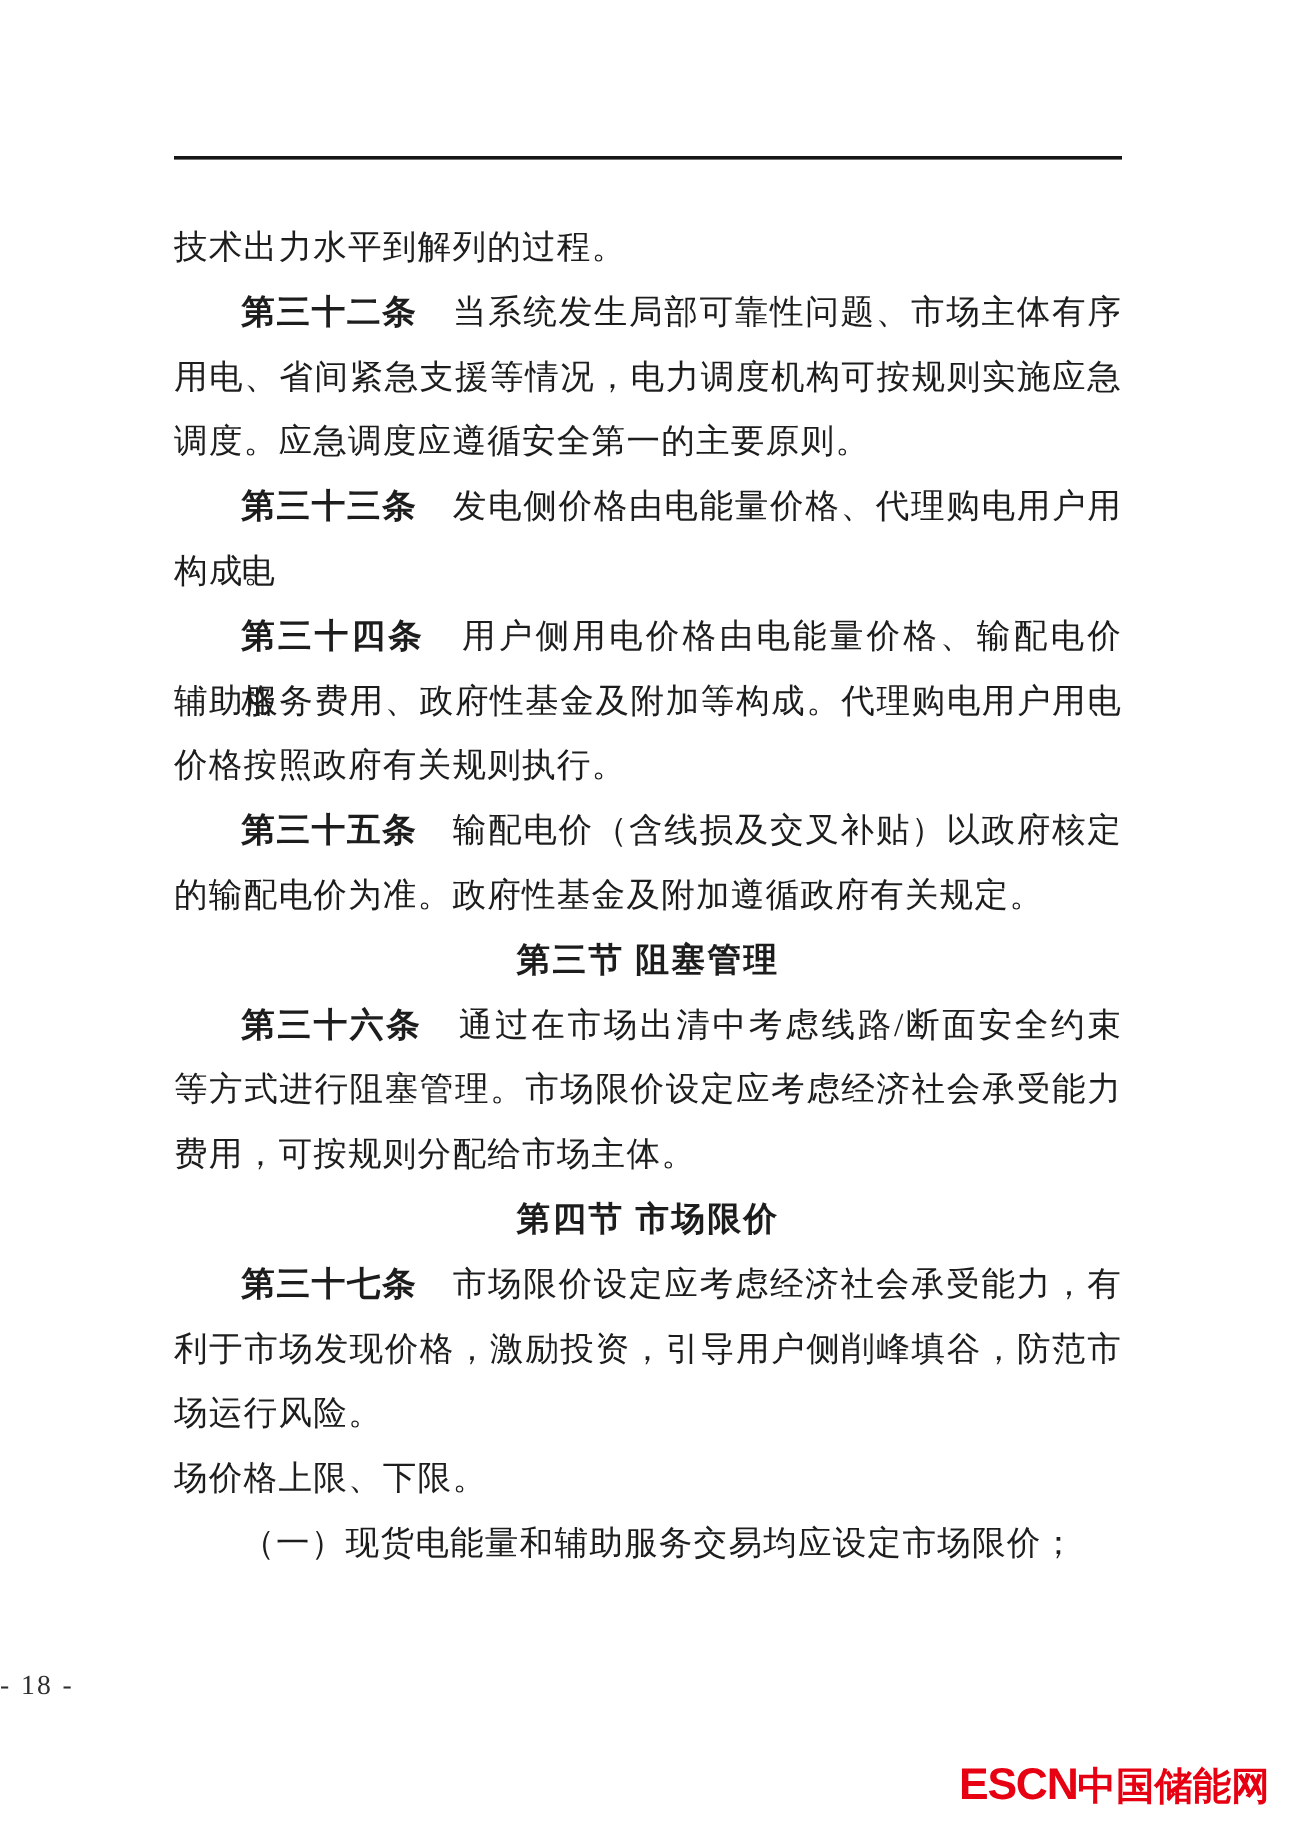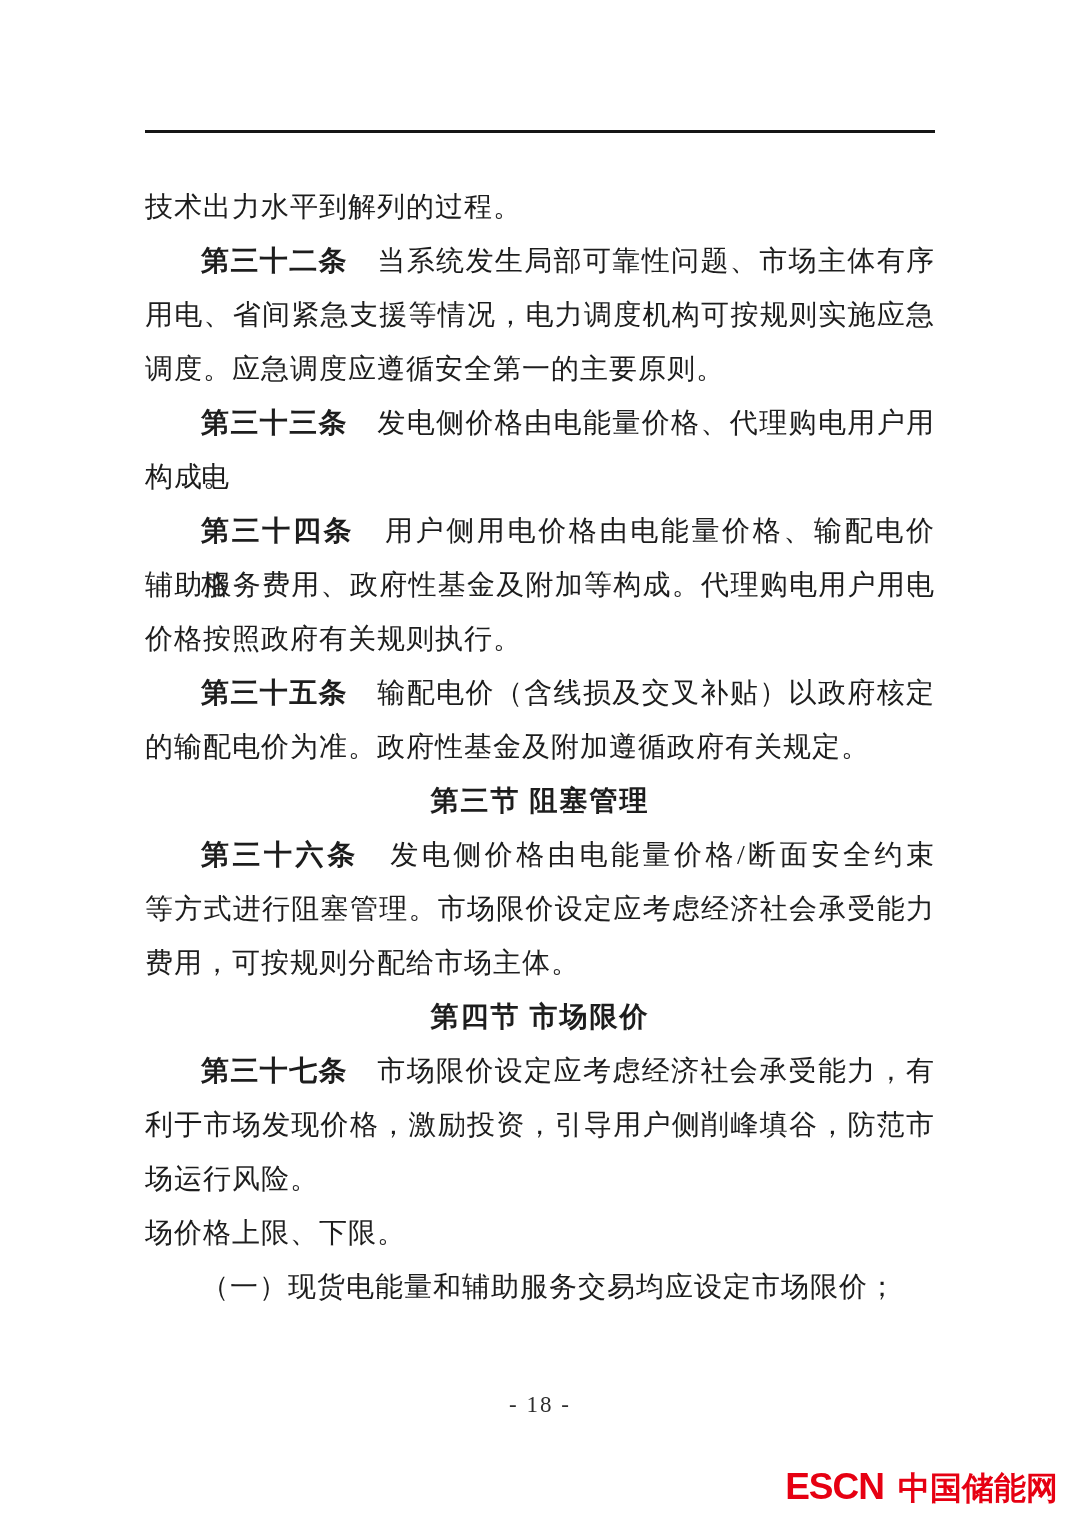--- a/index.html
+++ b/index.html
@@ -51,33 +51,33 @@
     letter-spacing: 2px;
   }
   .seg-bold {
     font-weight: bold;
   }
   .page-number {
     position: absolute;
     left: 0;
     right: 0;
     top: 1392px;
-    text-align: center;
+    text-align: left;
     font-size: 23px;
     color: #2e2e2e;
     letter-spacing: 2px;
     font-family: "Liberation Serif", "DejaVu Serif", serif;
   }
   .logo {
     position: absolute;
     right: 22px;
     top: 1466px;
     display: flex;
     align-items: baseline;
-    gap: 14px;
+    gap: 0;
     white-space: nowrap;
   }
   .logo-latin {
     font-family: "Liberation Sans", "DejaVu Sans", sans-serif;
     font-weight: 900;
     font-size: 37px;
     letter-spacing: -1px;
   }
   .logo-cn {
     font-size: 32px;
@@ -98,21 +98,21 @@
       <div class="line justify"><span>用电、省间紧急支援等情况，电力调度机构可按规则实施应急</span></div>
       <div class="line"><span>调度。应急调度应遵循安全第一的主要原则。</span></div>
       <div class="line indent justify"><span class="seg-bold">第三十三条</span><span>　发电侧价格由电能量价格、代理购电用户用电</span></div>
       <div class="line"><span>构成。</span></div>
       <div class="line indent justify"><span class="seg-bold">第三十四条</span><span>　用户侧用电价格由电能量价格、输配电价格、</span></div>
       <div class="line justify"><span>辅助服务费用、政府性基金及附加等构成。代理购电用户用电</span></div>
       <div class="line"><span>价格按照政府有关规则执行。</span></div>
       <div class="line indent justify"><span class="seg-bold">第三十五条</span><span>　输配电价（含线损及交叉补贴）以政府核定</span></div>
       <div class="line"><span>的输配电价为准。政府性基金及附加遵循政府有关规定。</span></div>
       <div class="line heading"><span>第三节 阻塞管理</span></div>
-      <div class="line indent justify"><span class="seg-bold">第三十六条</span><span>　发电侧价格由电能量价格/断面安全约束</span></div>
+      <div class="line indent justify"><span class="seg-bold">第三十六条</span><span>　通过在市场出清中考虑线路/断面安全约束</span></div>
       <div class="line justify"><span>等方式进行阻塞管理。市场限价设定应考虑经济社会承受能力</span></div>
       <div class="line"><span>费用，可按规则分配给市场主体。</span></div>
       <div class="line heading"><span>第四节 市场限价</span></div>
       <div class="line indent justify"><span class="seg-bold">第三十七条</span><span>　市场限价设定应考虑经济社会承受能力，有</span></div>
       <div class="line justify"><span>利于市场发现价格，激励投资，引导用户侧削峰填谷，防范市</span></div>
       <div class="line"><span>场运行风险。</span></div>
       <div class="line"><span>场价格上限、下限。</span></div>
       <div class="line indent"><span>（一）现货电能量和辅助服务交易均应设定市场限价；</span></div>
     </main>
 

